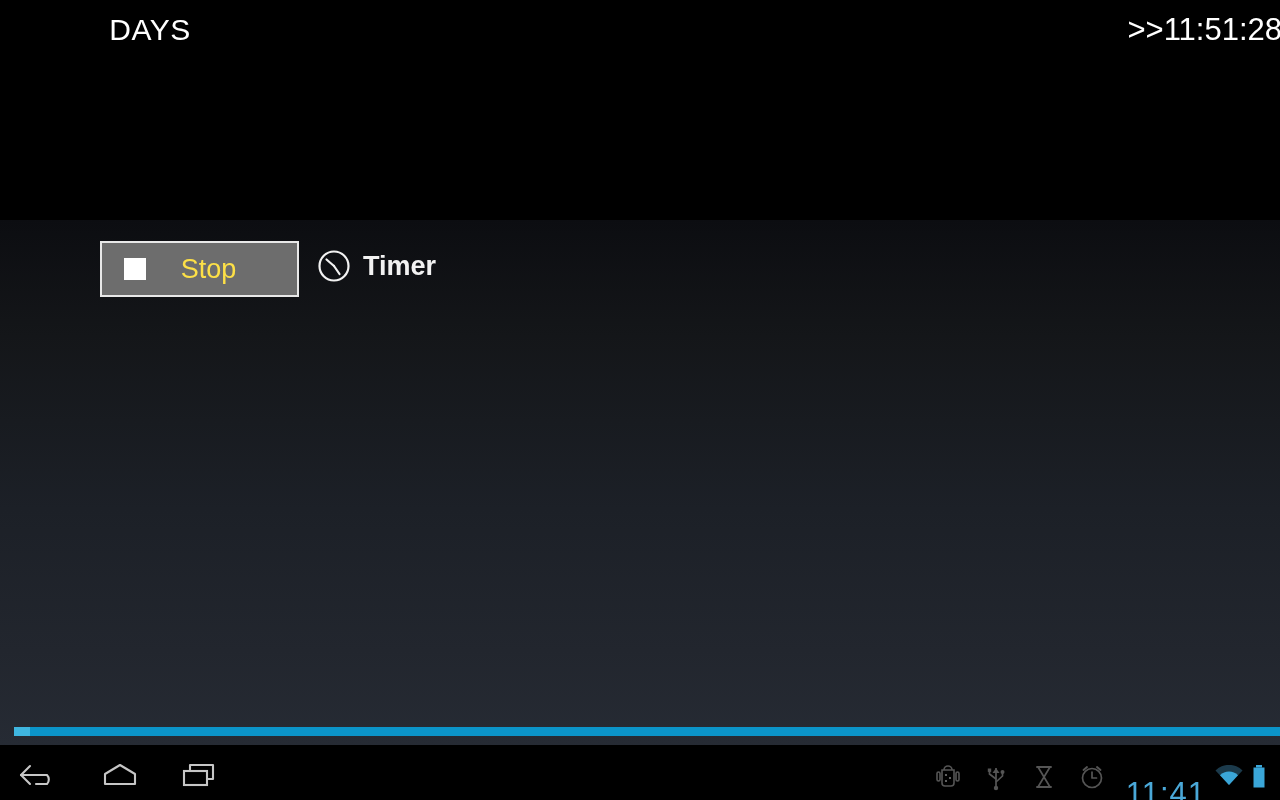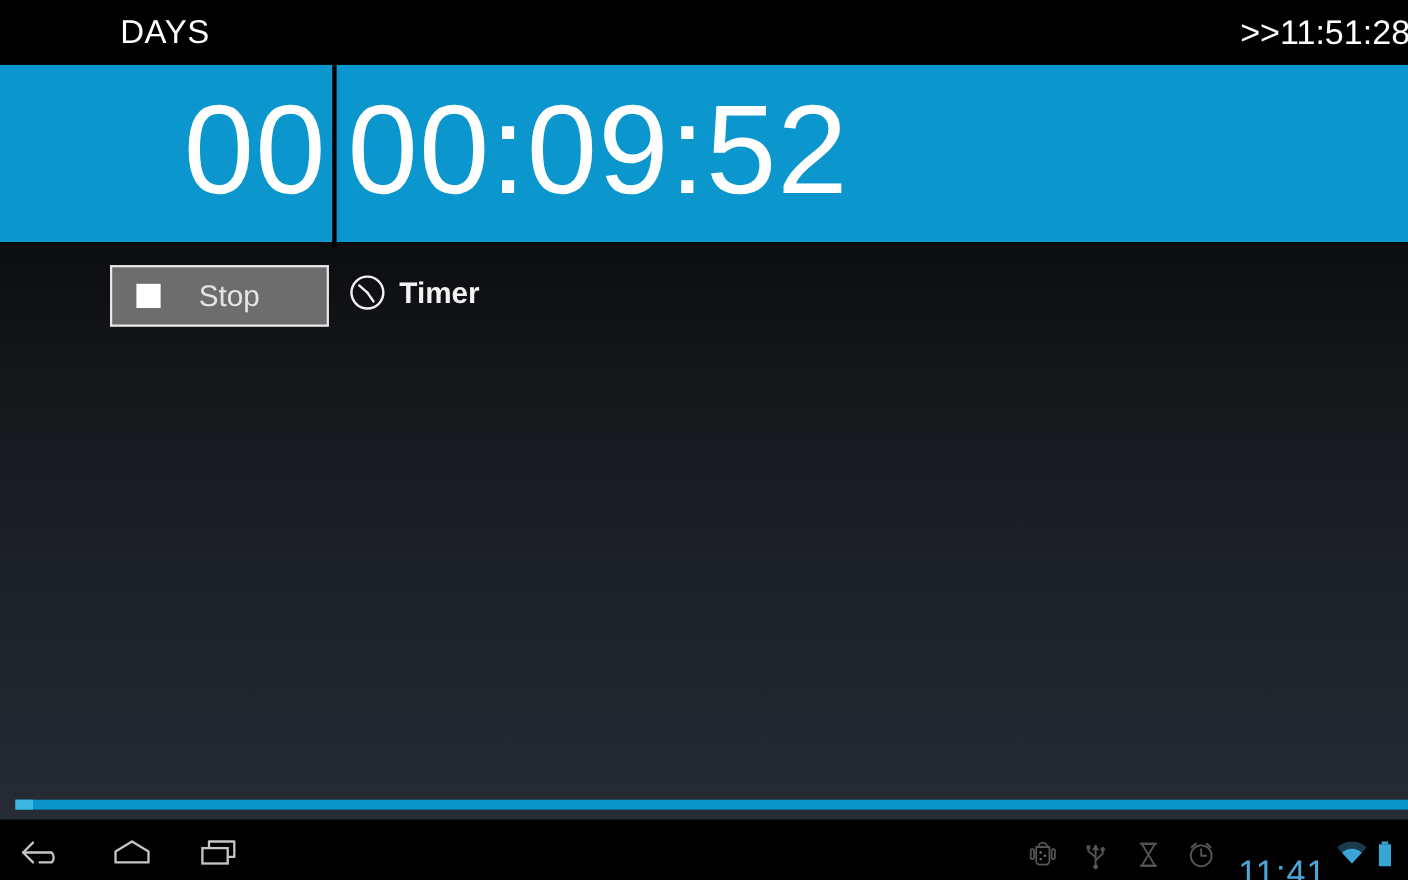--- a/index.html
+++ b/index.html
@@ -76,21 +76,21 @@
     border:2px solid #e8e8e8;
     display:flex; align-items:center;
     cursor:pointer;
   }
   .stop-square{
     width:22px; height:22px; background:#fff;
     margin-left:22px; flex:0 0 auto;
   }
   .stop-label{
     flex:1 1 auto; text-align:center;
-    color:#e5e5e5; font-size:27px; font-weight:400;
+    color:#fde047; font-size:27px; font-weight:400;
     line-height:1; padding-right:26px;
   }
 
   .mode-indicator{
     position:absolute; left:317px; top:8px;
     display:flex; align-items:center; gap:12px;
   }
   .mode-label{
     color:#f2f2f2; font-size:27px; font-weight:700; line-height:1;
   }
@@ -143,29 +143,20 @@
 </head>
 <body>
 
 <div id="screen">
 
   <div class="app-header">
     <div class="days-label">DAYS</div>
     <div class="header-clock">&gt;&gt;11:51:28</div>
   </div>
 
-  <div class="timer-band">
-    <div class="days-panel">
-      <span class="big-digits">00</span>
-    </div>
-    <div class="band-divider"></div>
-    <div class="time-panel">
-      <span class="big-digits">00:09:52</span>
-    </div>
-  </div>
 
   <div class="content">
 
     <div class="controls-row">
 
       <div class="stop-button">
         <span class="stop-square"></span>
         <span class="stop-label">Stop</span>
       </div>
 

